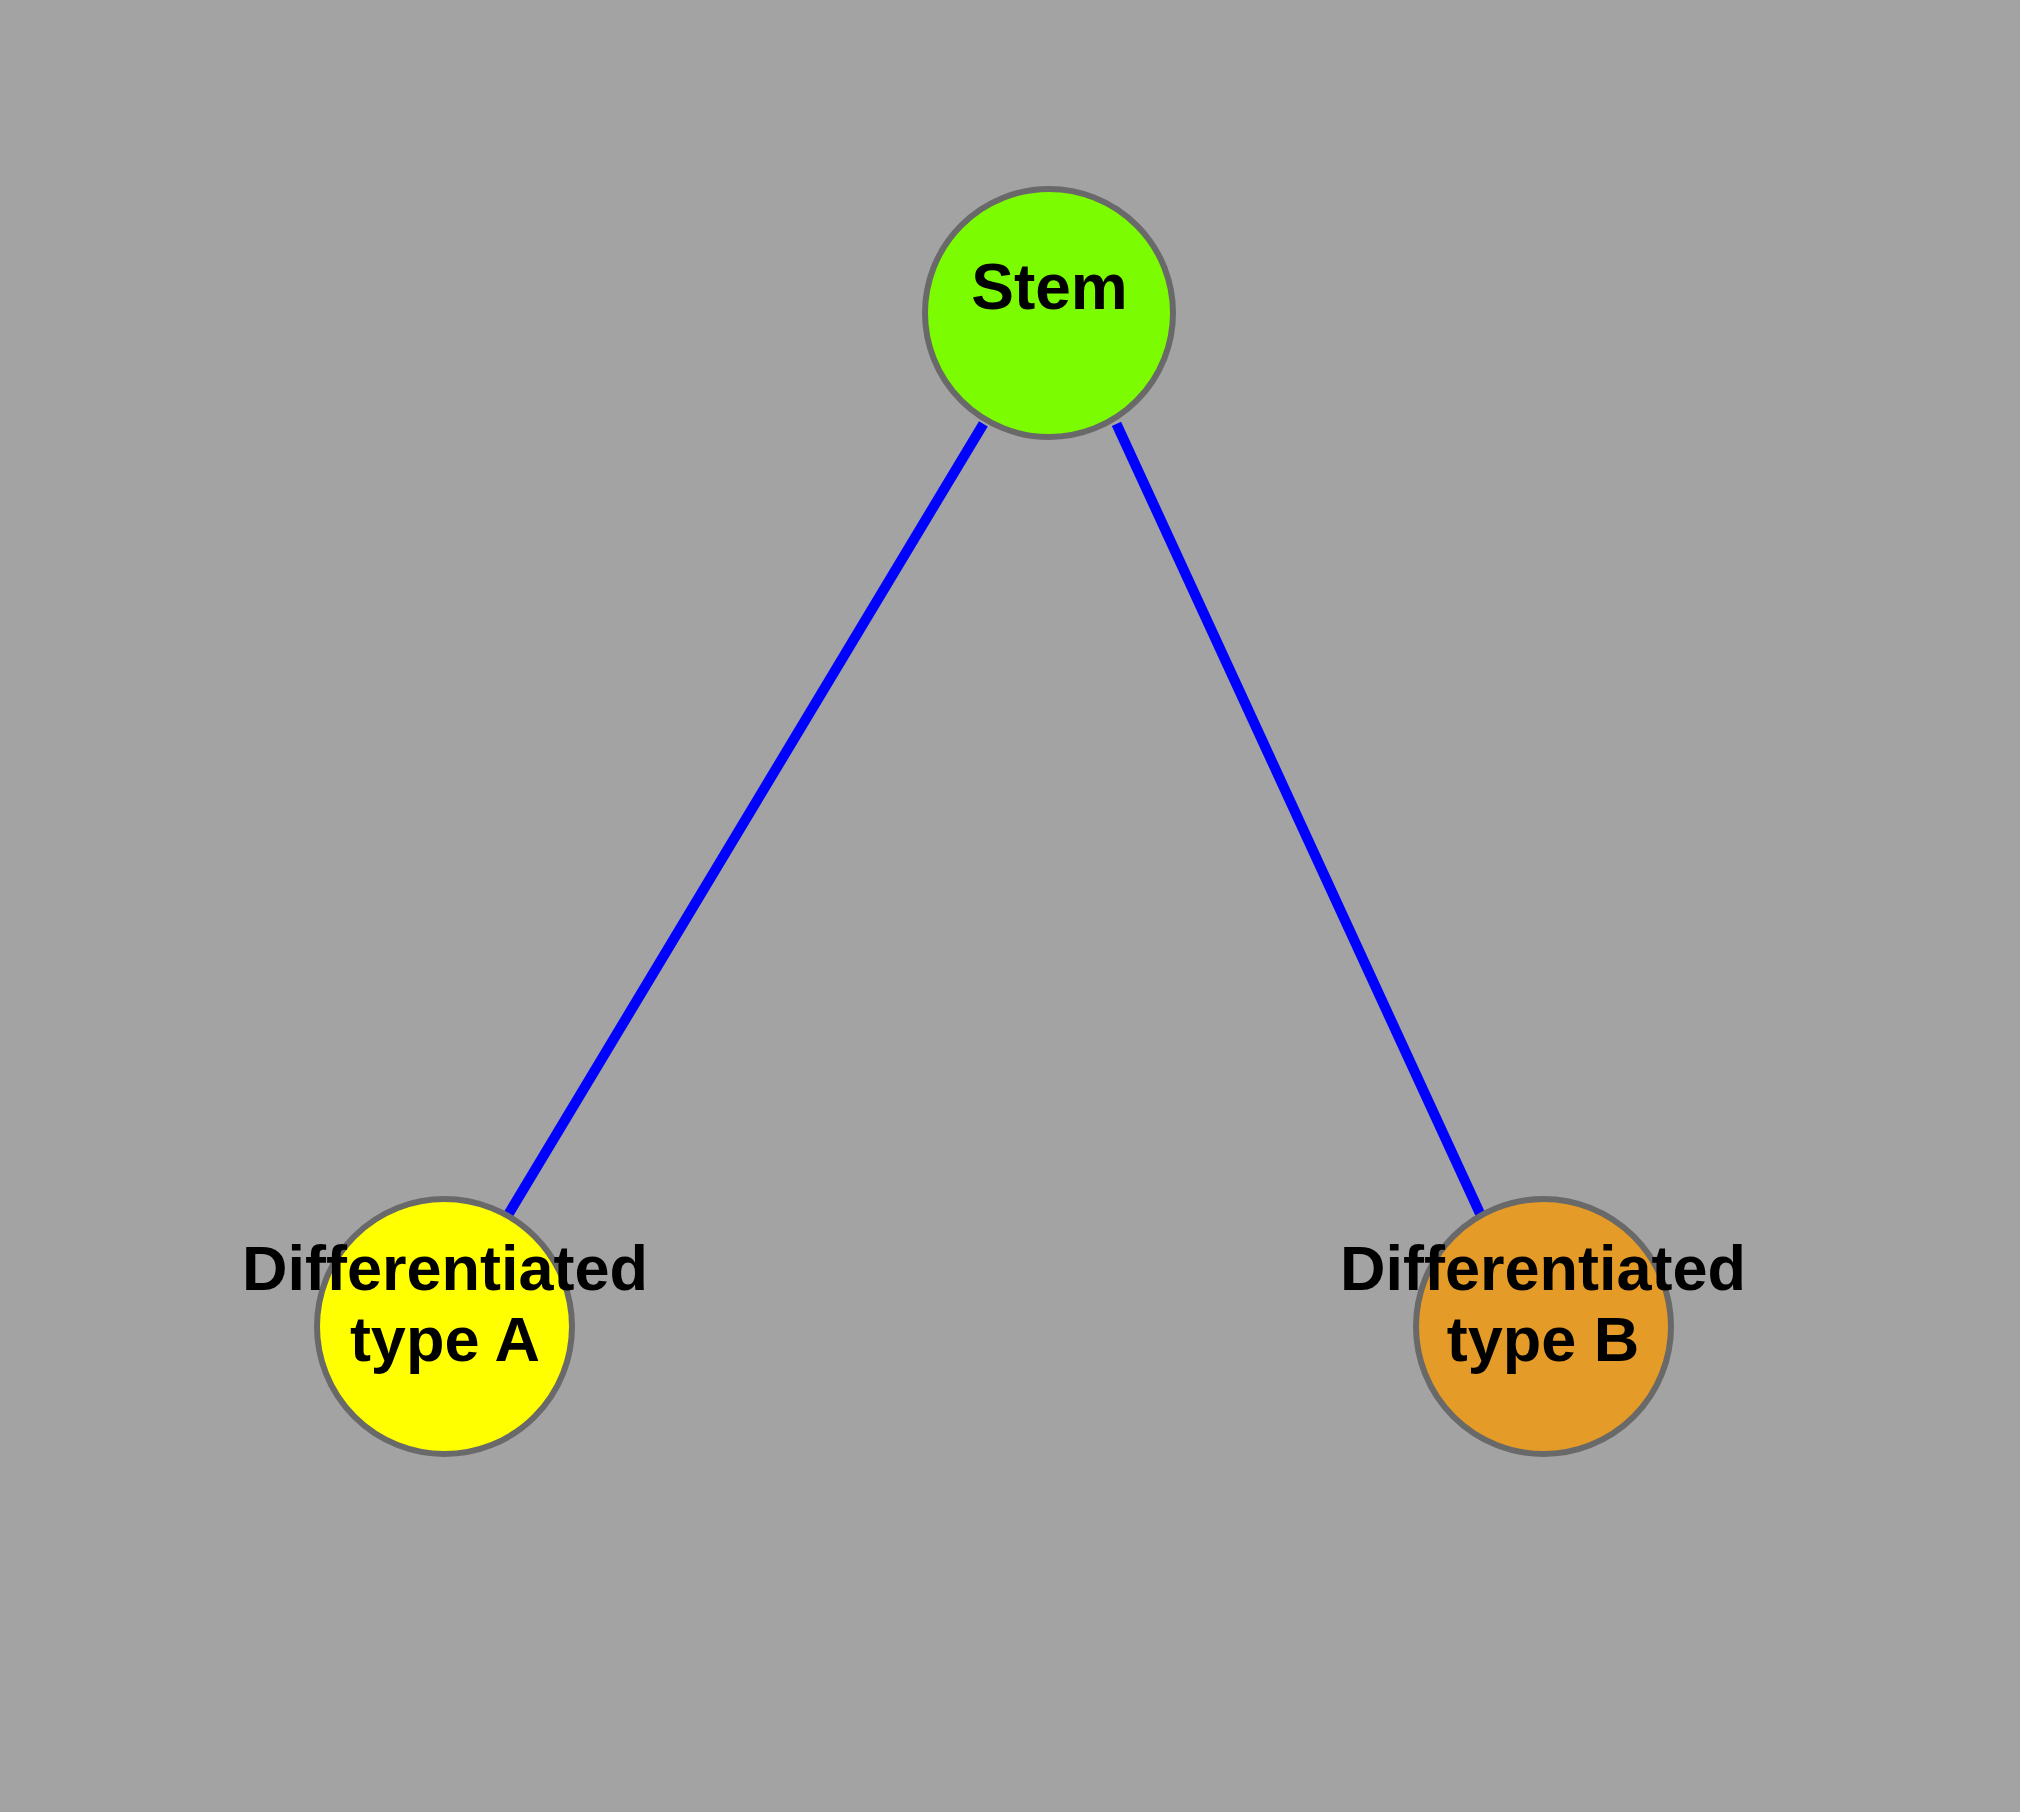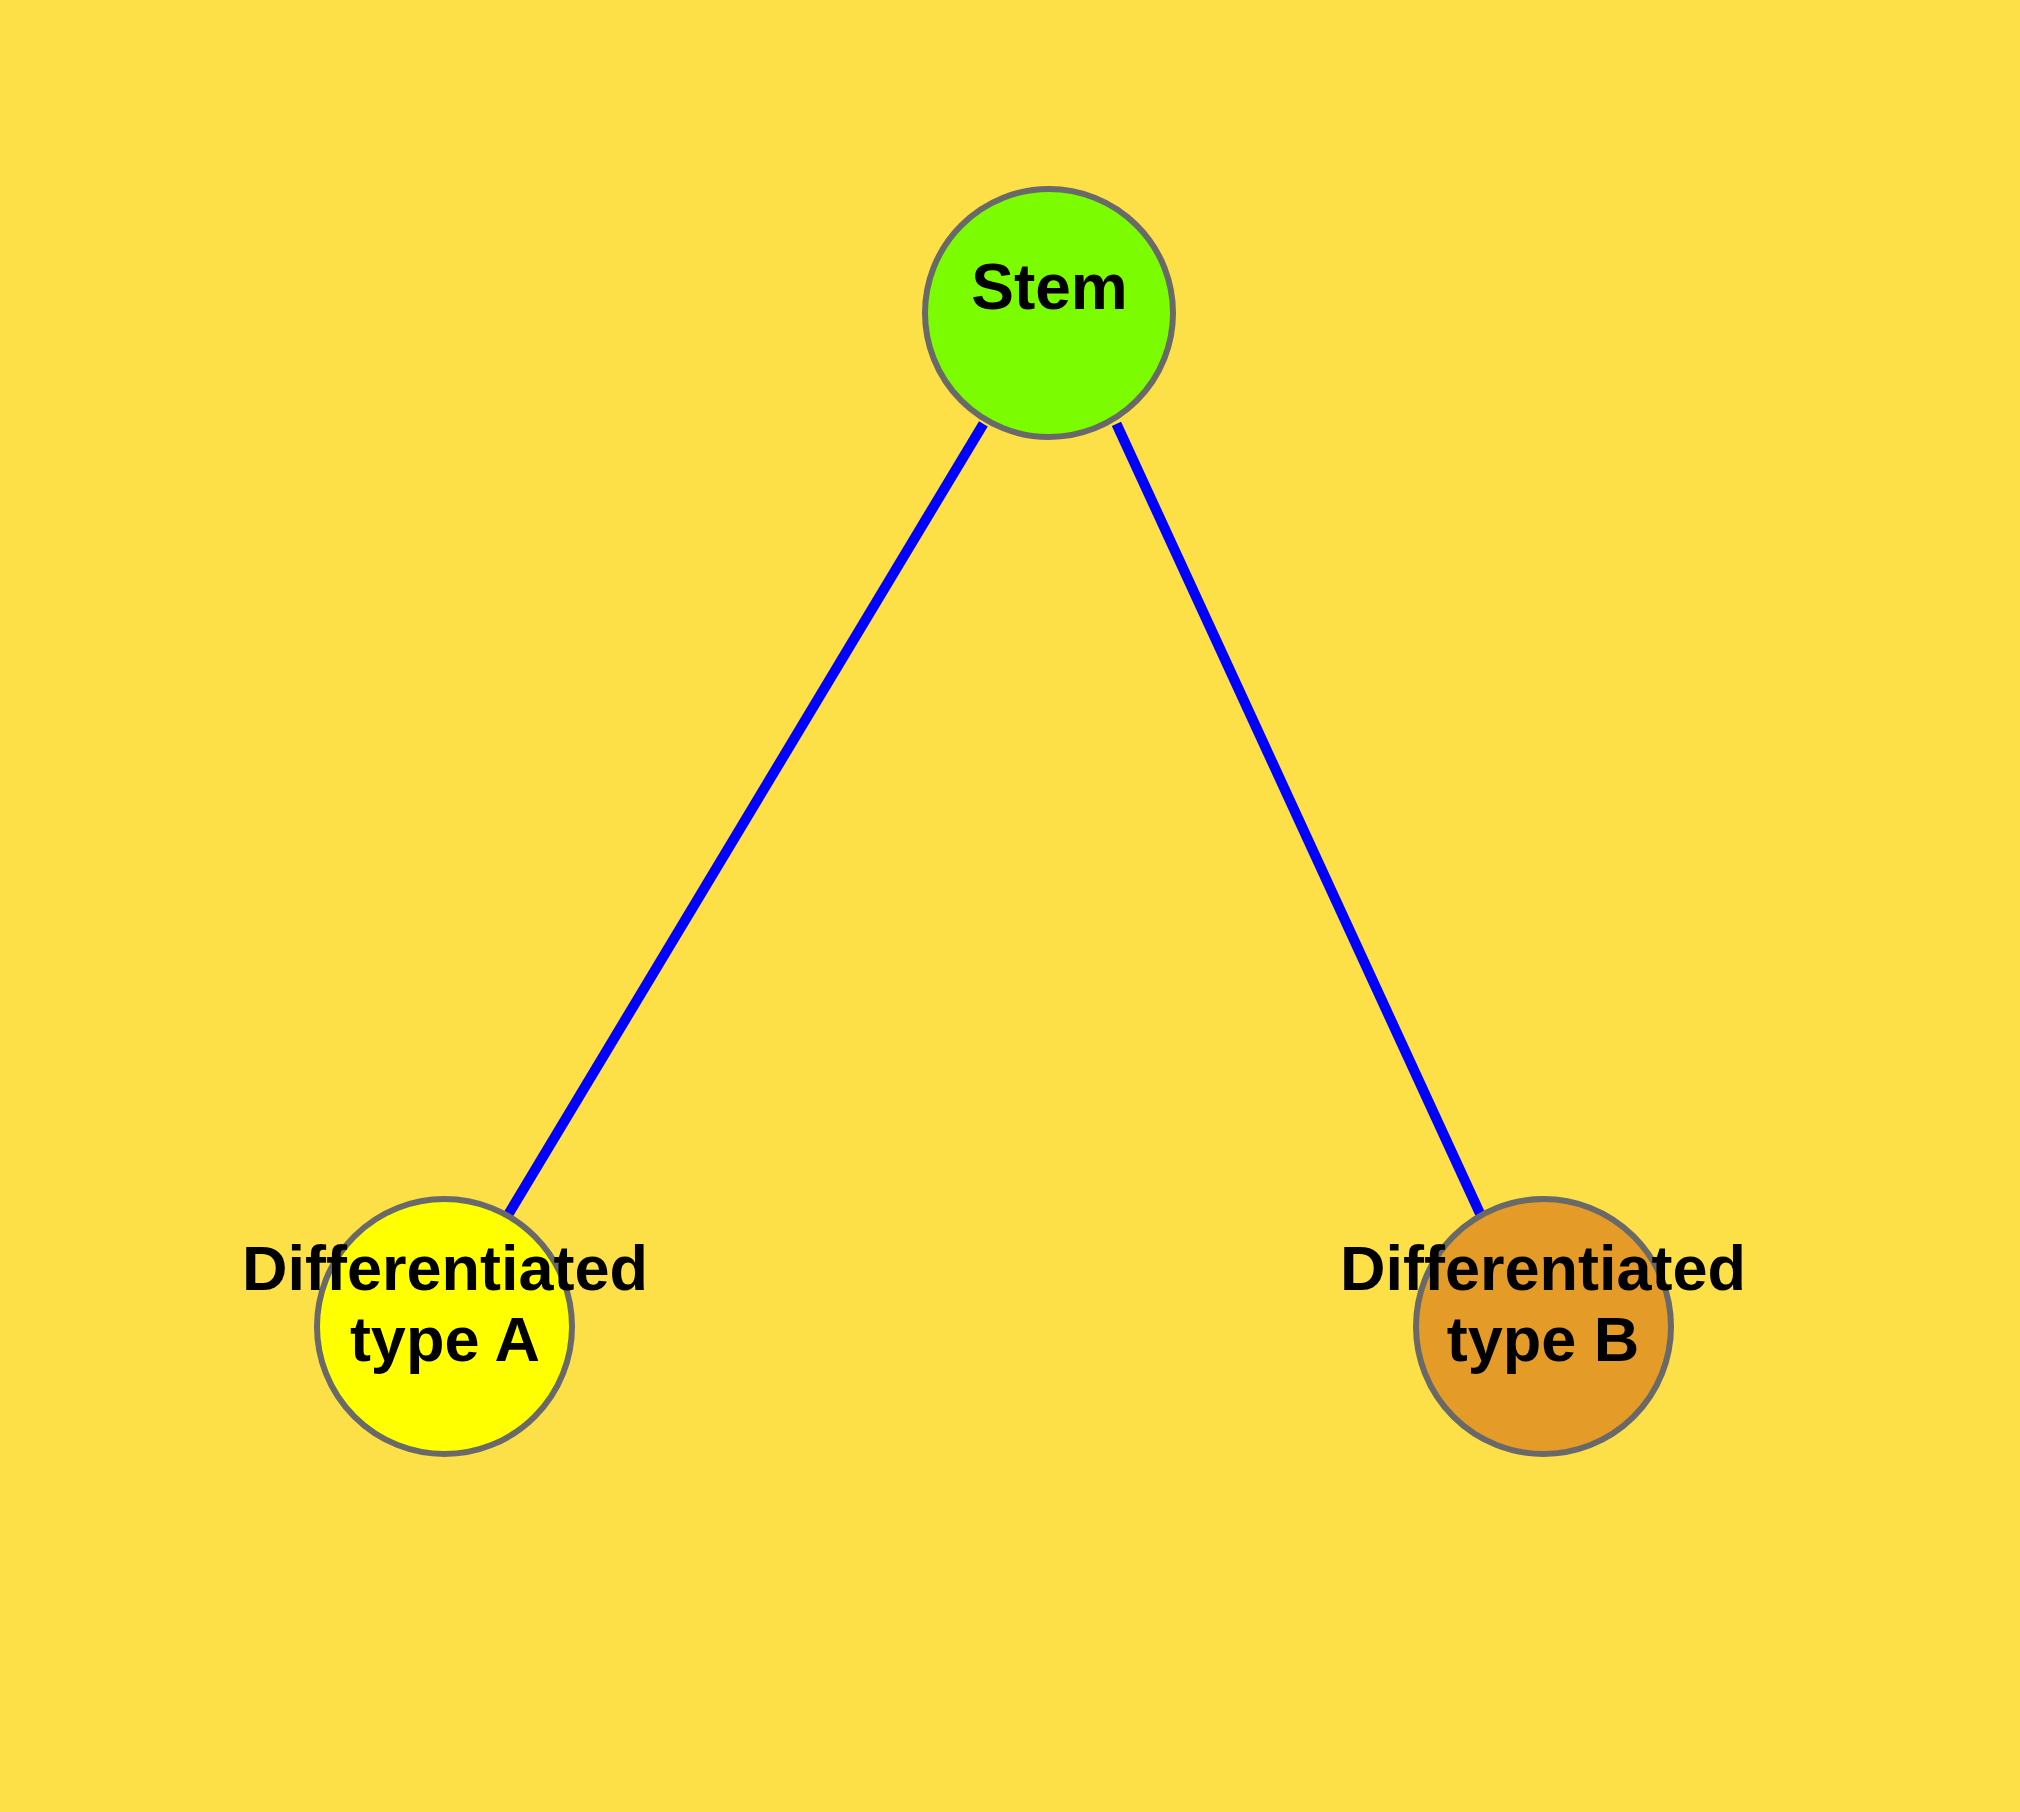--- a/index.html
+++ b/index.html
@@ -10,21 +10,21 @@
   body {
     width: 2021px;
     height: 1812px;
     overflow: hidden;
     font-family: "Liberation Sans", "DejaVu Sans", sans-serif;
   }
   #canvas {
     position: relative;
     width: 2021px;
     height: 1812px;
-    background: #fde047;
+    background: #a3a3a3;
   }
   #edge-layer {
     position: absolute;
     left: 0;
     top: 0;
     width: 2021px;
     height: 1812px;
   }
   .node {
     position: absolute;

